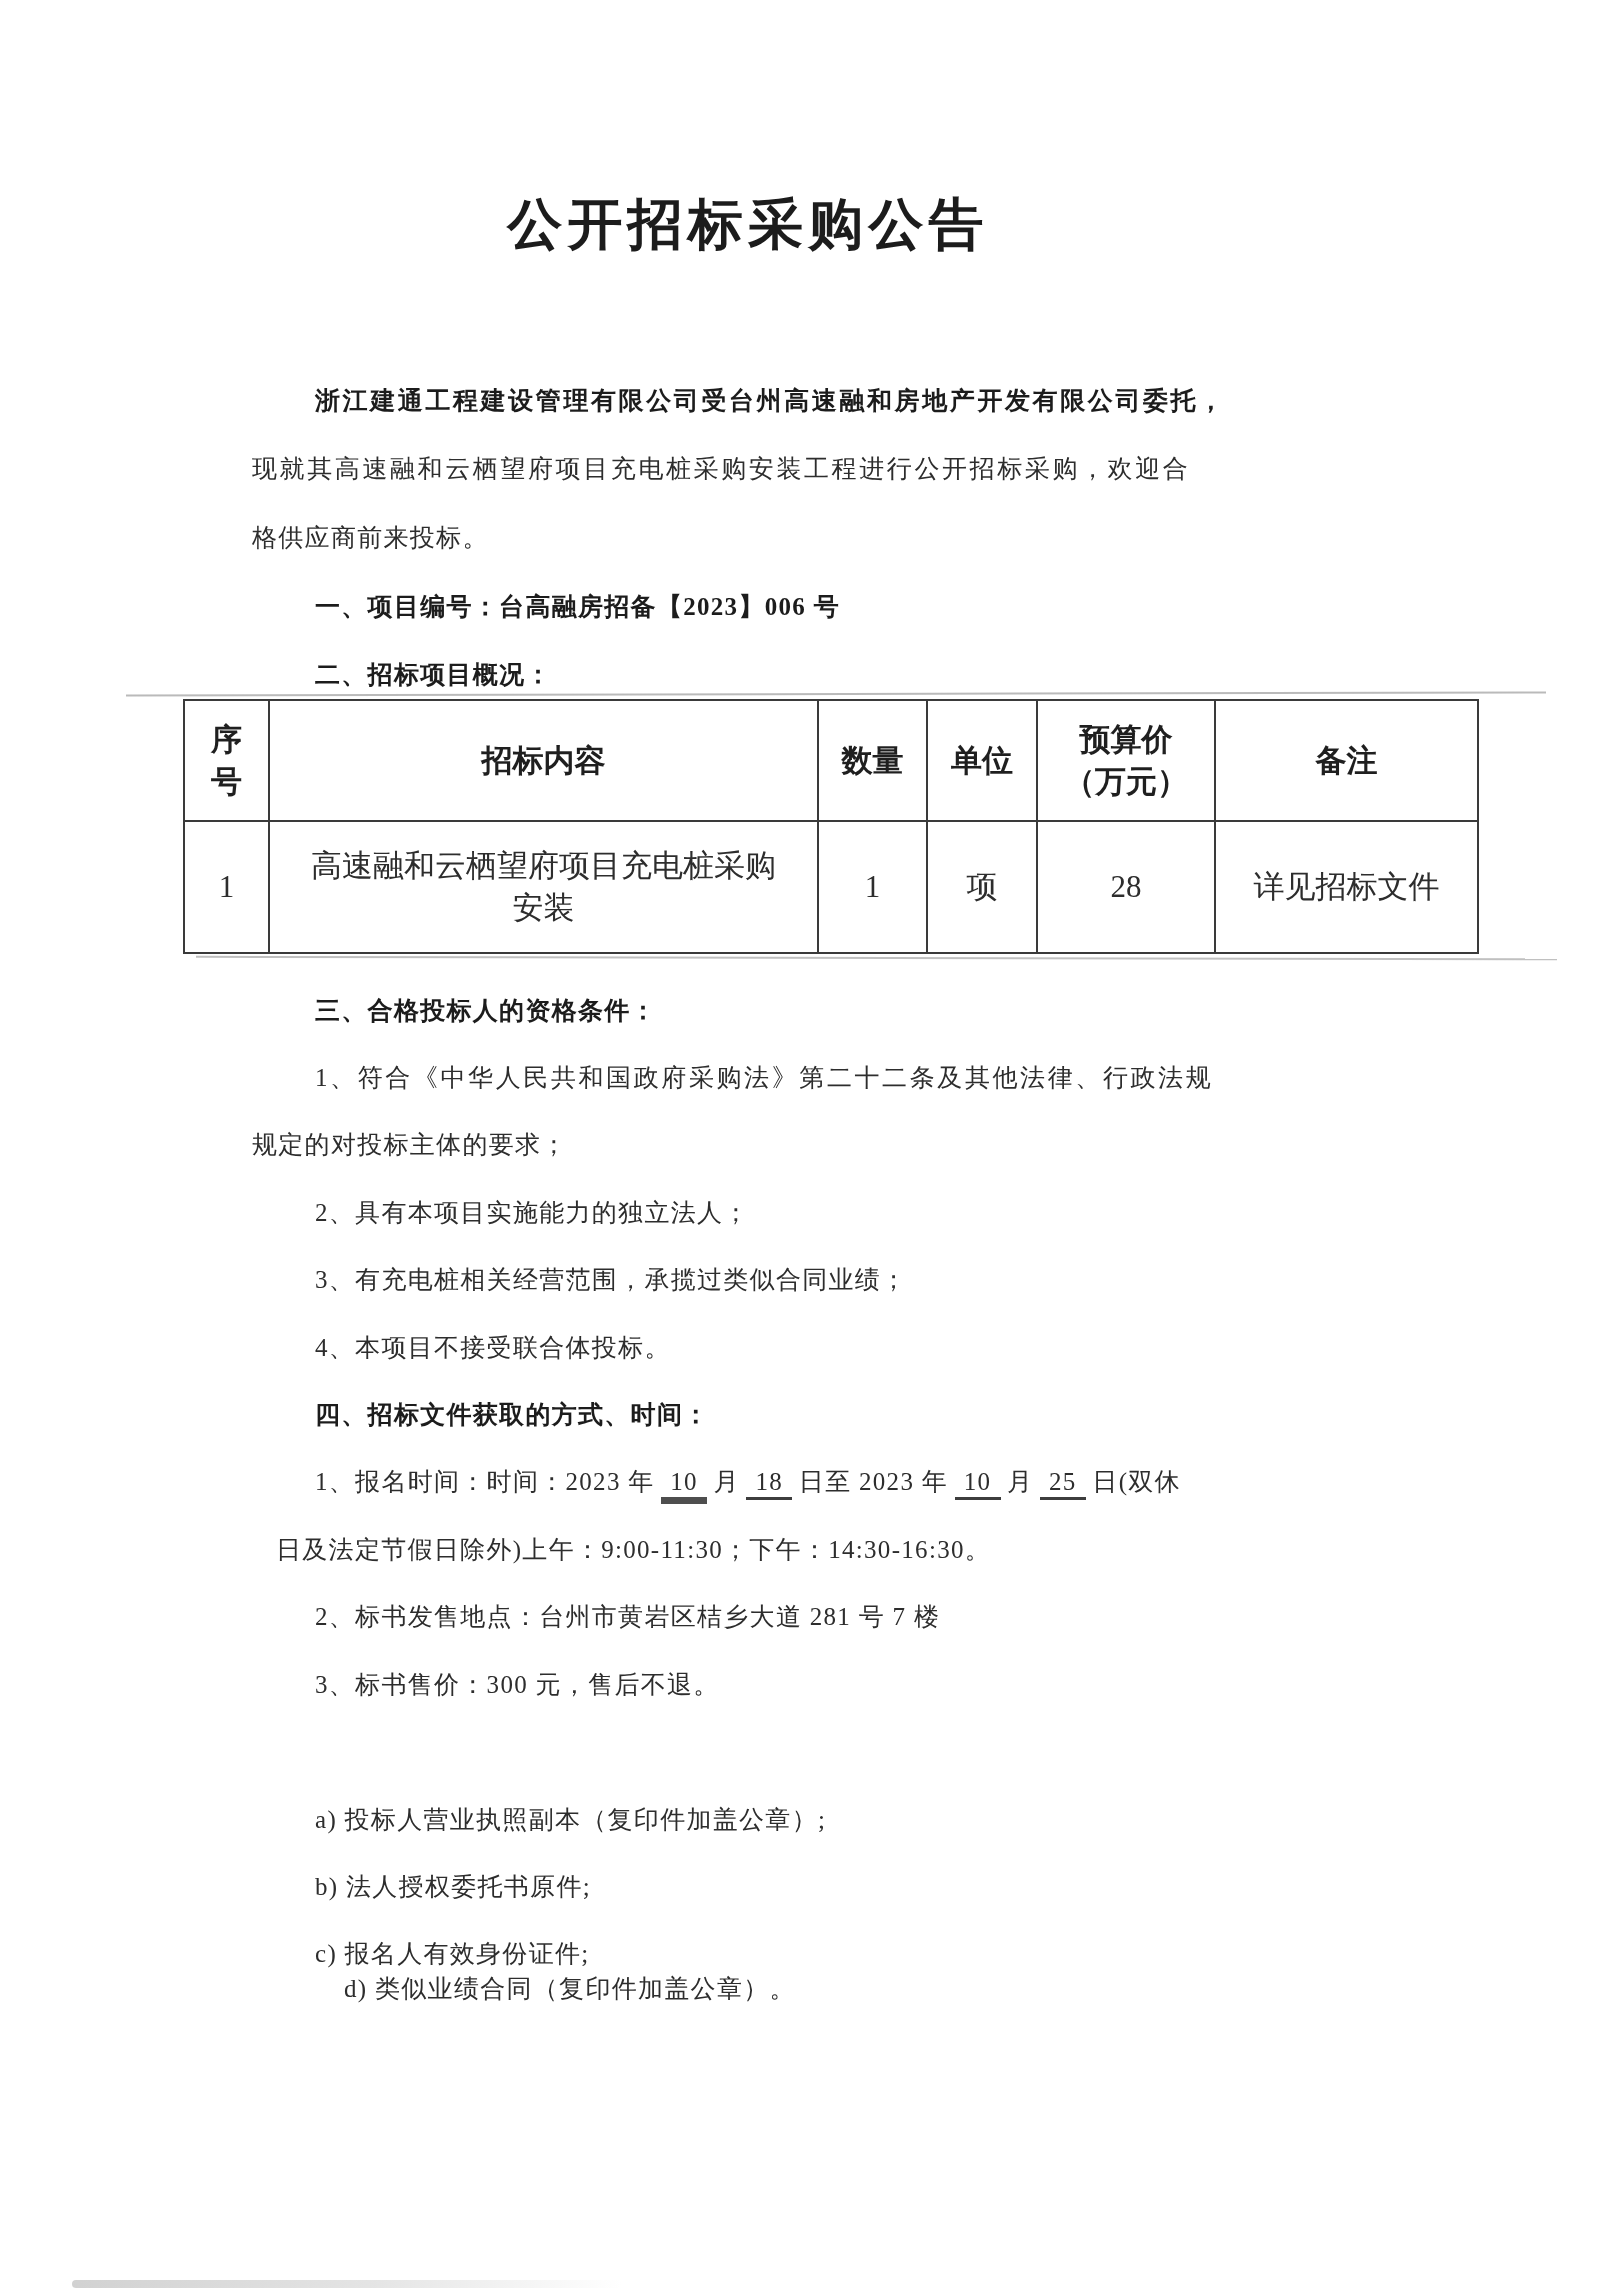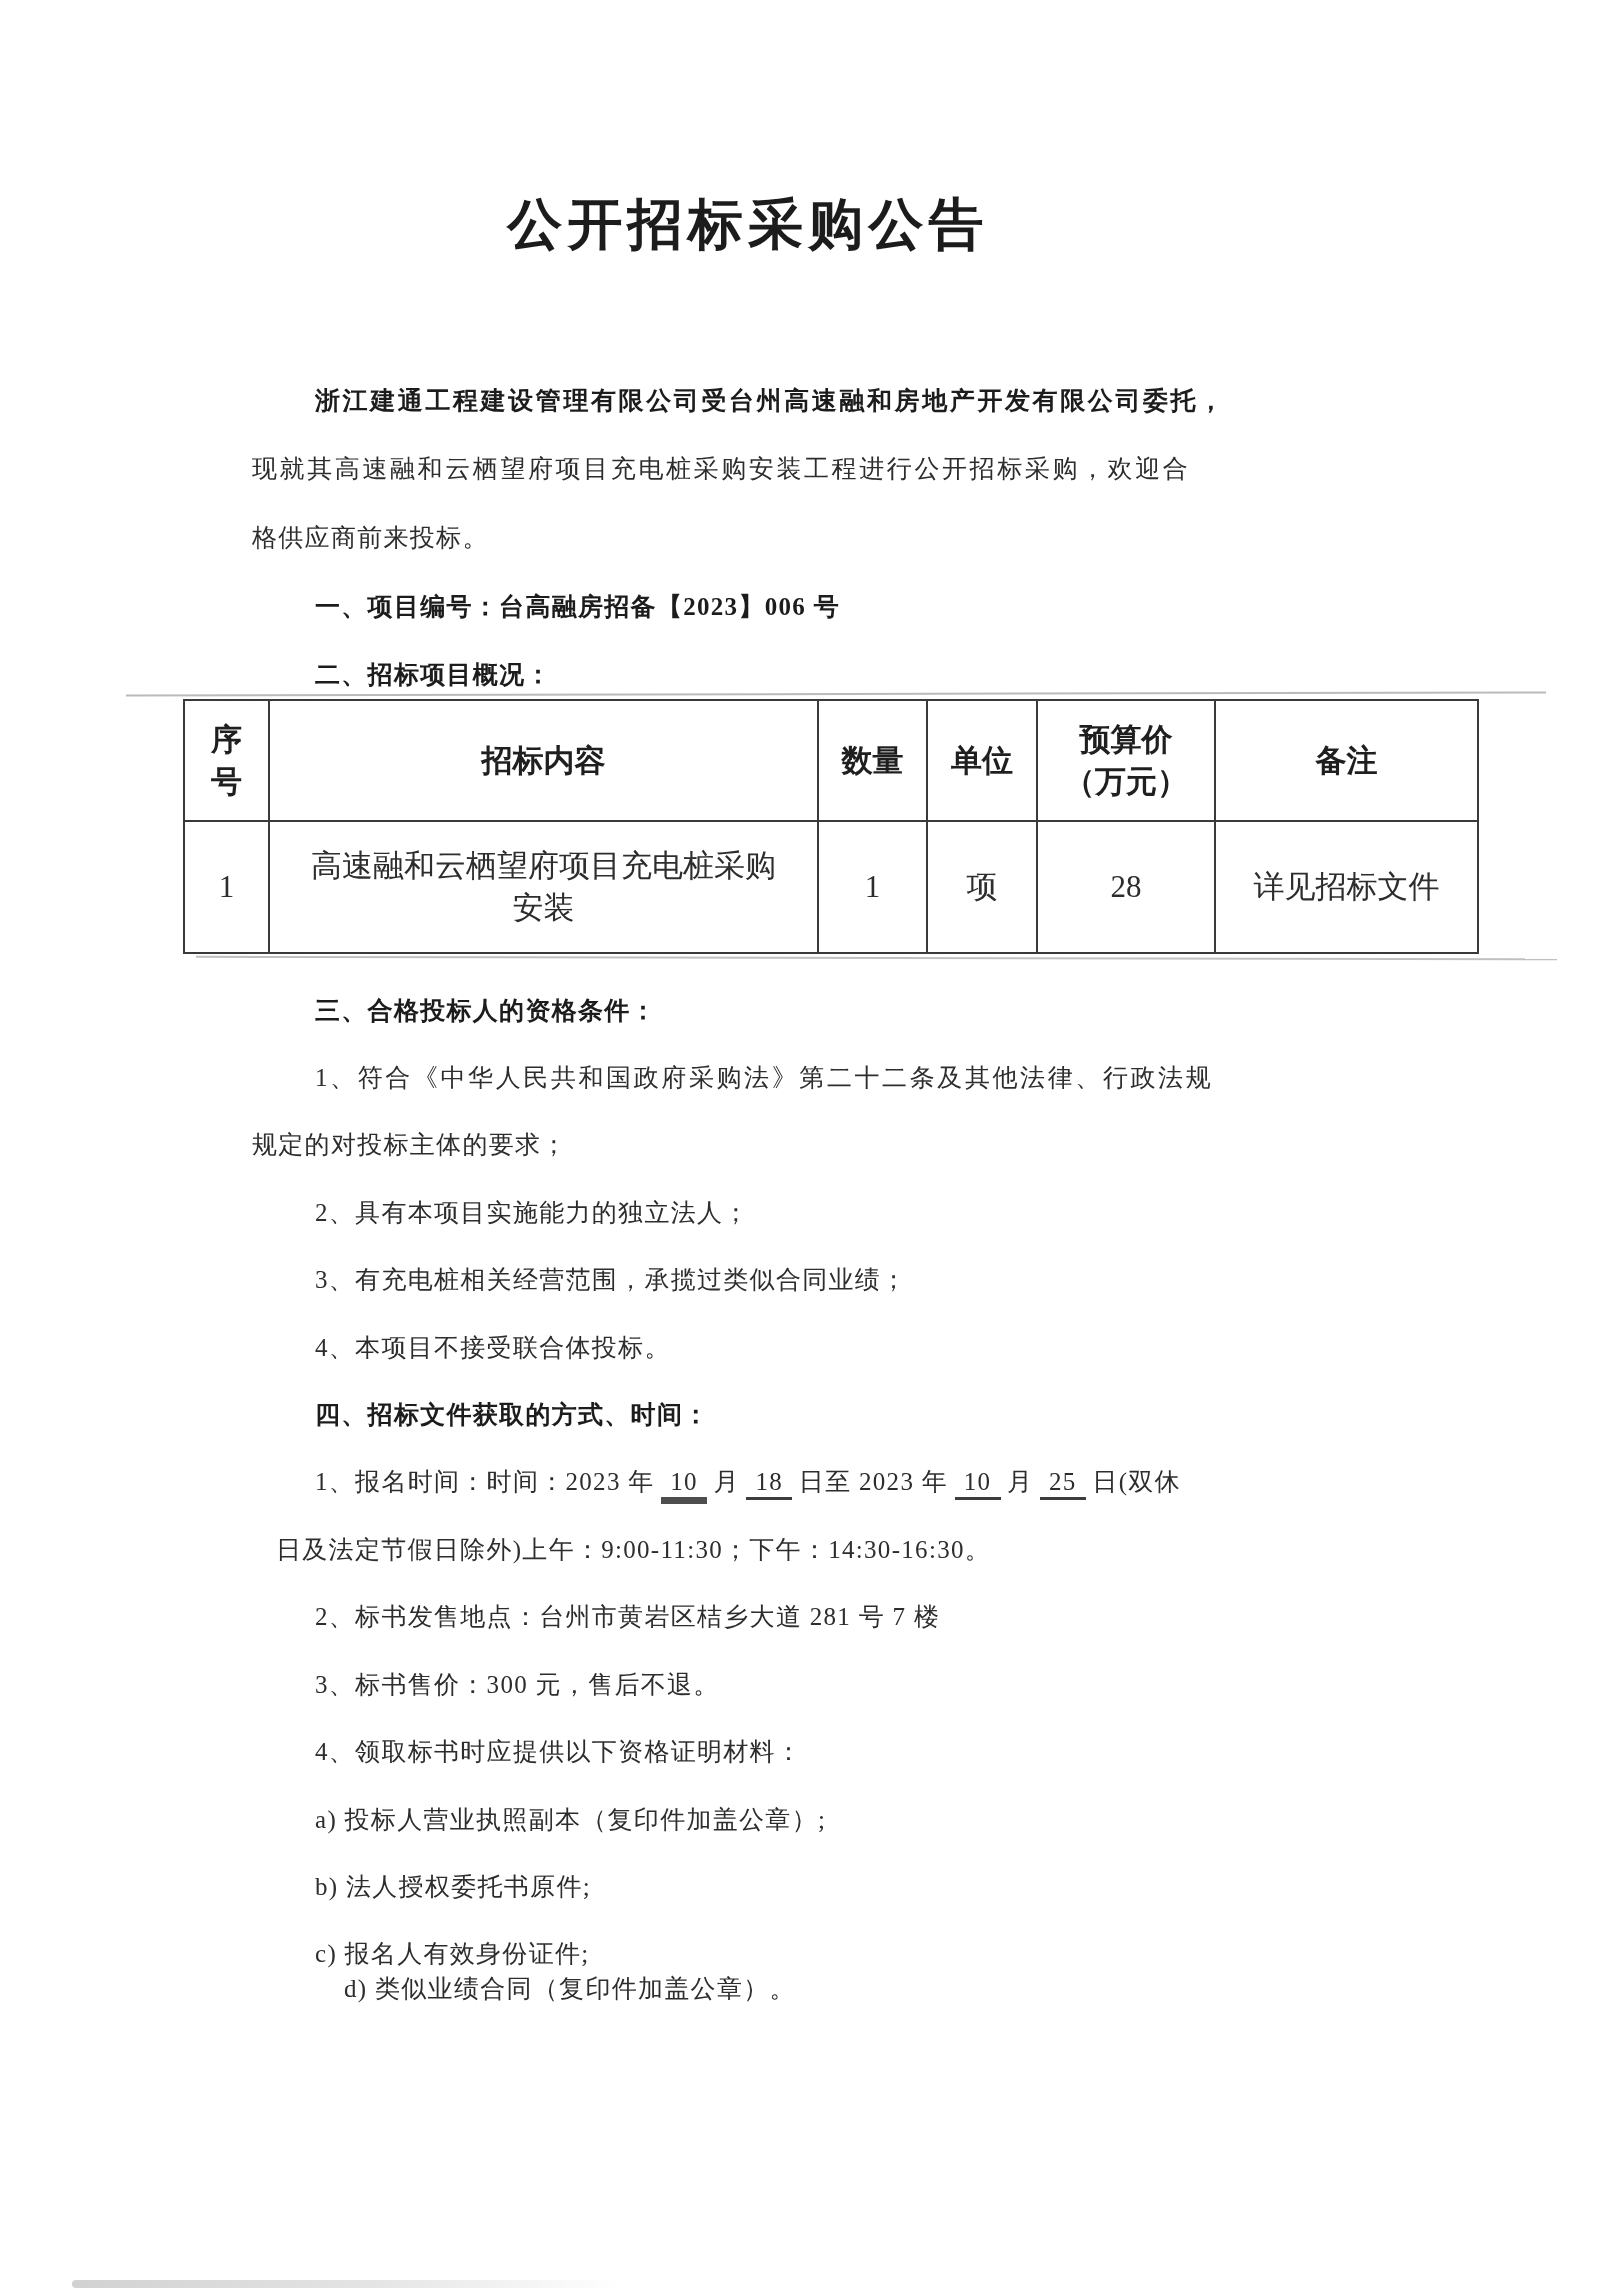--- a/index.html
+++ b/index.html
@@ -154,21 +154,20 @@
 
   <div class="line bold at-indent" style="top:1400px;">四、招标文件获取的方式、时间：</div>
 
   <div class="line at-indent dateline" style="top:1467px;">
     <span class="plain">1、报名时间：时间：2023 年</span><span class="useg smudge">10</span><span class="plain">月</span><span class="useg">18</span><span class="plain">日至 2023 年</span><span class="useg">10</span><span class="plain">月</span><span class="useg">25</span><span class="plain">日(双休</span>
   </div>
 
   <div class="line at-margin" style="top:1535px;margin-left:24px;">日及法定节假日除外)上午：9:00-11:30；下午：14:30-16:30。</div>
   <div class="line at-indent" style="top:1602px;">2、标书发售地点：台州市黄岩区桔乡大道 281 号 7 楼</div>
   <div class="line at-indent" style="top:1670px;">3、标书售价：300 元，售后不退。</div>
-  <div class="line at-indent" style="top:1737px;">4、领取标书时应提供以下资格证明材料：</div>
   <div class="line at-indent" style="top:1805px;">a) 投标人营业执照副本（复印件加盖公章）;</div>
   <div class="line at-indent" style="top:1872px;">b) 法人授权委托书原件;</div>
   <div class="line at-indent" style="top:1939px;">c) 报名人有效身份证件;</div>
   <div class="line at-indent" style="top:1974px;margin-left:29px;">d) 类似业绩合同（复印件加盖公章）。</div>
 
   <div class="artifact art-line-top"></div>
   <div class="artifact art-line-bottom"></div>
   <div class="artifact art-smudge-bottom"></div>
 
 </div>

